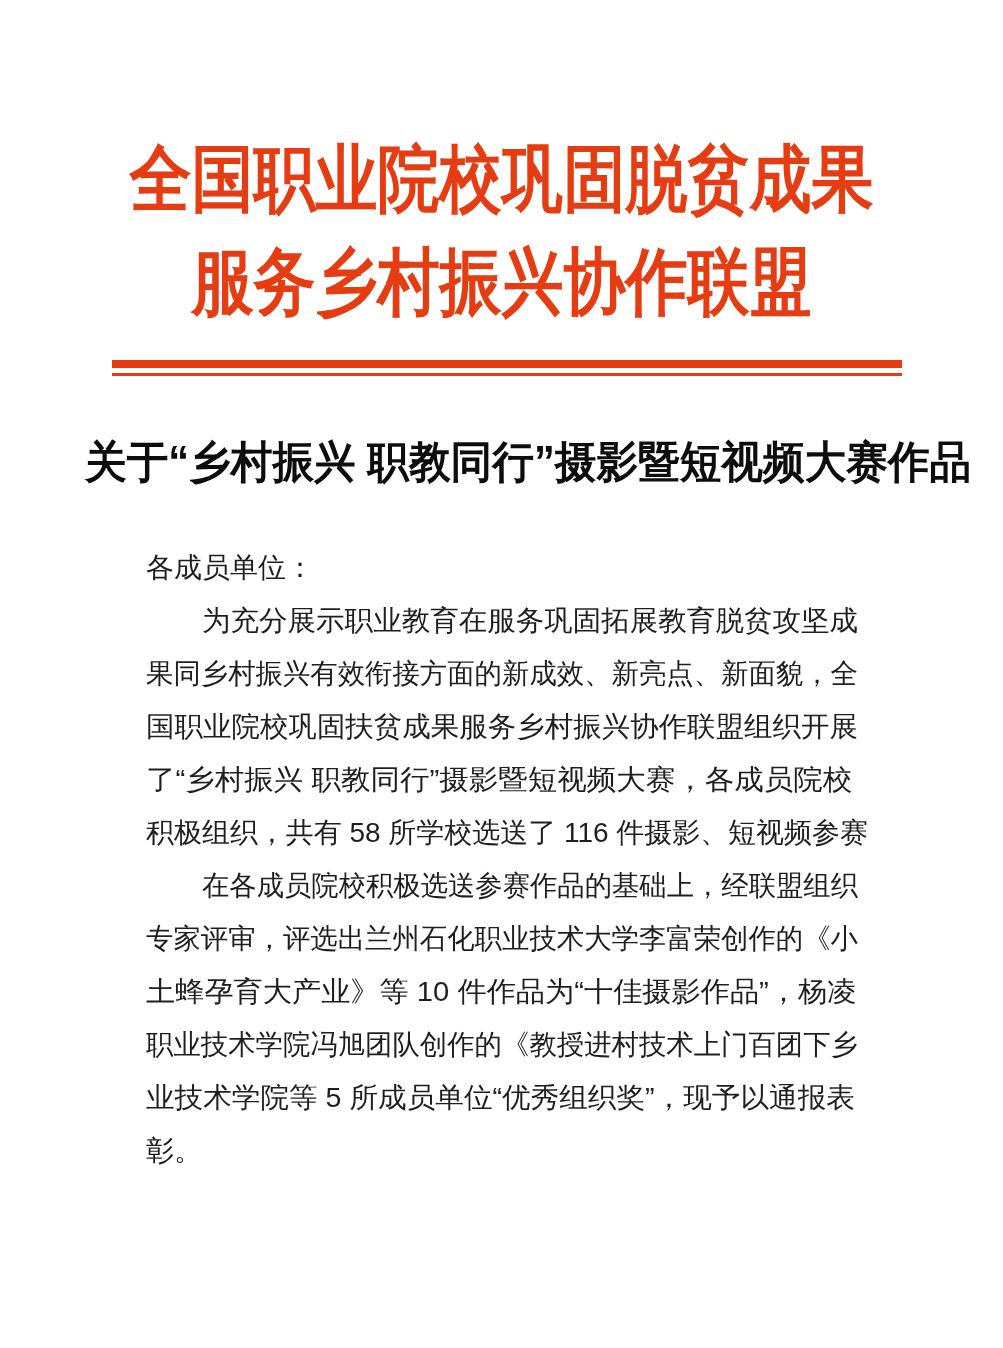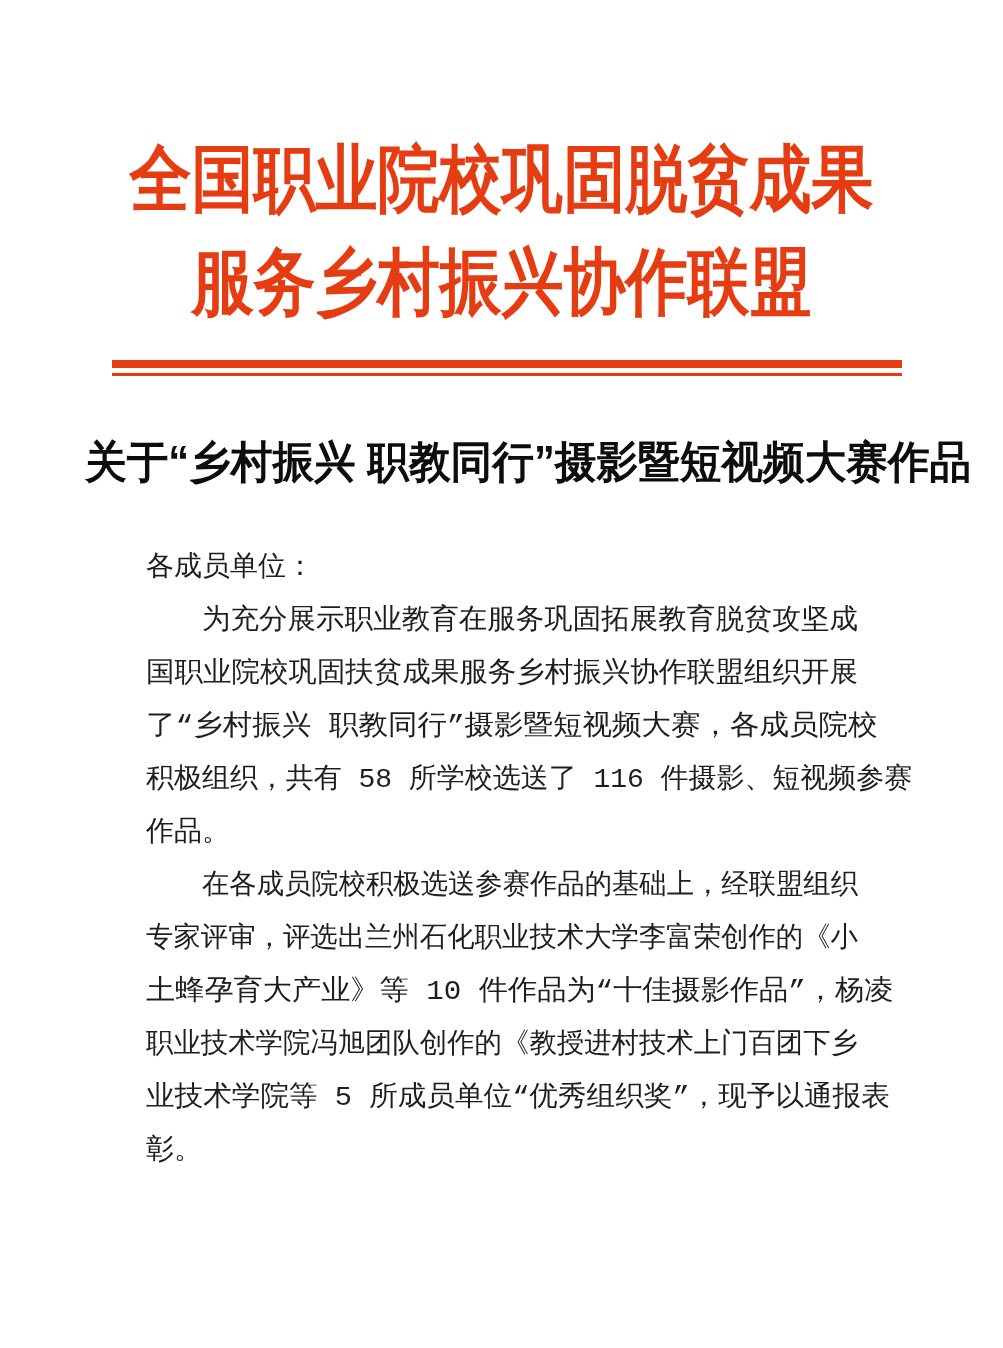--- a/index.html
+++ b/index.html
@@ -61,21 +61,21 @@
     white-space: nowrap;
   }
   .title-line .fit { display: inline-block; }
 
   
   .doc-body {
     position: absolute;
     top: 541px; left: 146px;
     width: 712px;
     color: #1e1e1e;
-    font-family: Liberation Mono, monospace;
+    font-family: Liberation Sans, sans-serif;
   }
   .bline {
     font-size: 28px;
     line-height: 53px;
     white-space: nowrap;
     height: 53px;
   }
   .bline .fit { display: inline-block; }
 </style>
 </head>
@@ -91,24 +91,24 @@
   <div class="rule-thick"></div>
   <div class="rule-thin"></div>
 
   <div class="doc-title">
     <div class="title-line"><span class="fit" style="transform-origin: center center; transform: scaleX(0.946646);">关于“乡村振兴 职教同行”摄影暨短视频大赛作品</span></div>
   </div>
 
   <div class="doc-body">
     <div class="bline"><span class="fit">各成员单位：</span></div>
     <div class="bline"><span class="fit" style="margin-left: 56px; transform-origin: left center; transform: scaleX(1.01863);">为充分展示职业教育在服务巩固拓展教育脱贫攻坚成</span></div>
+    <div class="bline"><span class="fit" style="transform-origin: left center; transform: scaleX(0.978022);">果同乡村振兴有效衔接方面的新成效、新亮点、新面貌，全</span></div>
     <div class="bline"><span class="fit" style="transform-origin: left center; transform: scaleX(1.01714);">国职业院校巩固扶贫成果服务乡村振兴协作联盟组织开展</span></div>
     <div class="bline"><span class="fit" style="transform-origin: left center; transform: scaleX(1.05347);">了“乡村振兴 职教同行”摄影暨短视频大赛，各成员院校</span></div>
     <div class="bline"><span class="fit" style="transform-origin: left center; transform: scaleX(0.998641);">积极组织，共有 58 所学校选送了 116 件摄影、短视频参赛</span></div>
-    <div class="bline"><span class="fit">作品。</span></div>
     <div class="bline"><span class="fit" style="margin-left: 56px; transform-origin: left center; transform: scaleX(0.97619);">在各成员院校积极选送参赛作品的基础上，经联盟组织</span></div>
     <div class="bline"><span class="fit" style="transform-origin: left center; transform: scaleX(0.978022);">专家评审，评选出兰州石化职业技术大学李富荣创作的《小</span></div>
     <div class="bline"><span class="fit" style="transform-origin: left center; transform: scaleX(1.04267);">土蜂孕育大产业》等 10 件作品为“十佳摄影作品”，杨凌</span></div>
     <div class="bline"><span class="fit" style="transform-origin: left center; transform: scaleX(0.978022);">职业技术学院冯旭团队创作的《教授进村技术上门百团下乡</span></div>
     <div class="bline"><span class="fit" style="transform-origin: left center; transform: scaleX(1.02173);">业技术学院等 5 所成员单位“优秀组织奖”，现予以通报表</span></div>
     <div class="bline"><span class="fit">彰。</span></div>
   </div>
 
 </div>
 

